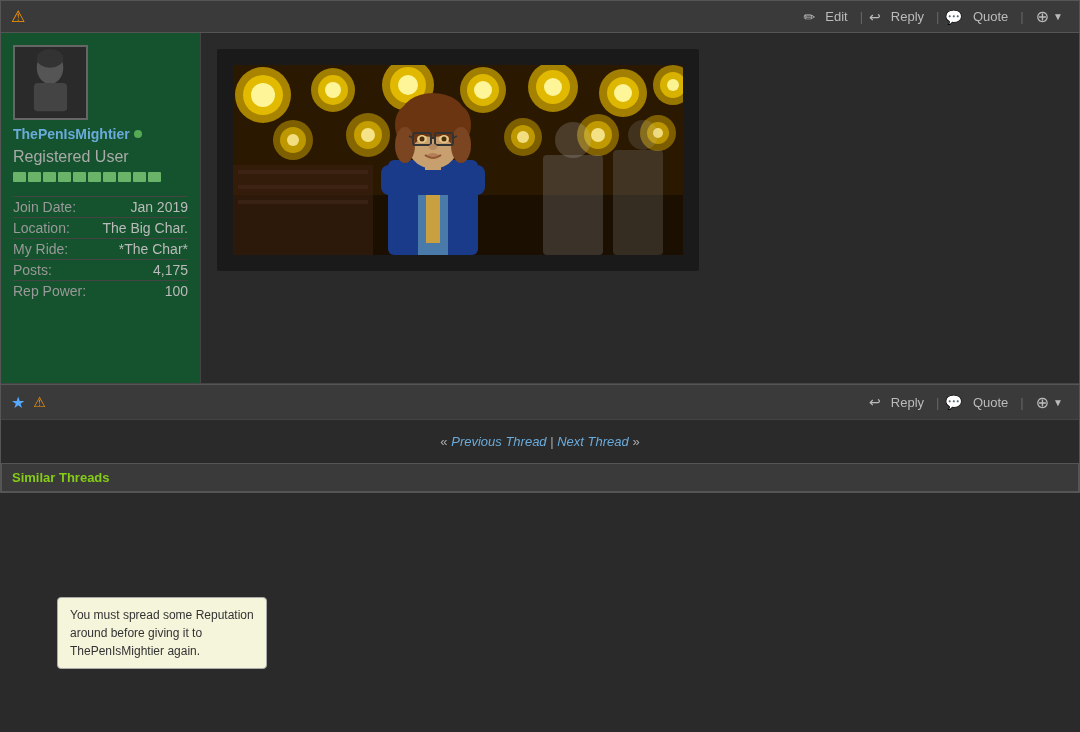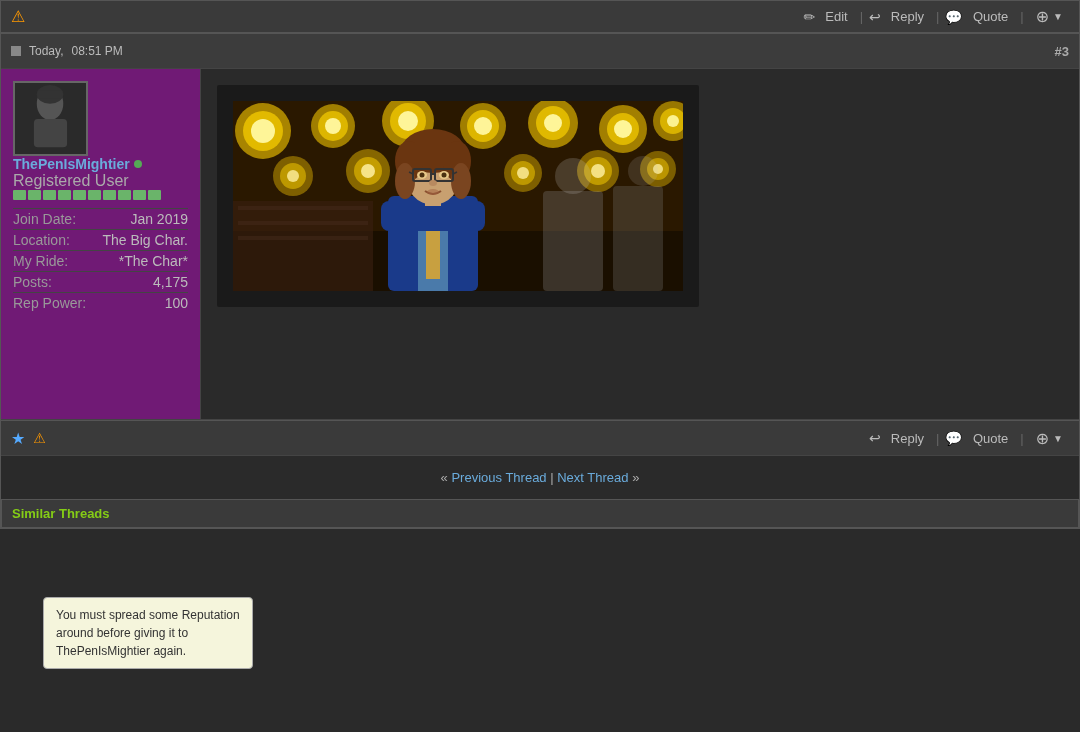--- a/index.html
+++ b/index.html
@@ -87,26 +87,27 @@
     
     .post-body {
       display: flex;
       border-bottom: 1px solid #444;
     }
 
     
     .user-sidebar {
       width: 200px;
       min-width: 200px;
-      background: #701a75;
+      background: #14532d;
       border-right: 1px solid #444;
       padding: 12px;
       display: flex;
       flex-direction: column;
       align-items: flex-start;
+      gap: 6px;
     }
     .user-avatar {
       width: 75px;
       height: 75px;
       background: #555;
       border: 2px solid #666;
       overflow: hidden;
       display: flex;
       align-items: center;
       justify-content: center;
@@ -212,38 +213,39 @@
     
     .tooltip-box {
       background: #f5f5dc;
       color: #333;
       border: 1px solid #aaa;
       border-radius: 4px;
       padding: 8px 12px;
       font-size: 12px;
       width: 210px;
       position: absolute;
-      left: 42px;
+      left: 56px;
       top: 596px;
       z-index: 100;
       line-height: 1.5;
     }
 
     
     .nav-row {
       text-align: center;
       padding: 14px;
       color: #aaa;
       font-size: 13px;
       background: #2a2a2a;
     }
     .nav-link {
       color: #6aabdb;
       text-decoration: none;
       cursor: pointer;
+      font-style: italic;
     }
 
     
     .similar-threads {
       background: #3a3a3a;
       border: 1px solid #555;
       padding: 6px 10px;
       color: #84cc16;
       font-size: 13px;
       font-weight: bold;
@@ -281,28 +283,20 @@
         <span>Quote</span>
       </a>
       <span class="toolbar-sep">|</span>
       <a class="toolbar-btn">
         <span style="font-size:16px;">⊕</span>
         <span style="font-size:10px;">▼</span>
       </a>
     </div>
   </div>
 
-  <div class="post-header">
-    <div class="post-header-left">
-      <span class="post-square"></span>
-      <span>Today,</span>
-      <span>08:51 PM</span>
-    </div>
-    <div class="post-number">#3</div>
-  </div>
 
   <div class="post-body">
 
     <div class="user-sidebar">
       <div class="user-avatar">
 
         <svg width="75" height="75" viewBox="0 0 75 75">
           <rect width="75" height="75" fill="#2a2a2a"></rect>
 
           <ellipse cx="37" cy="22" rx="14" ry="17" fill="#555"></ellipse>

